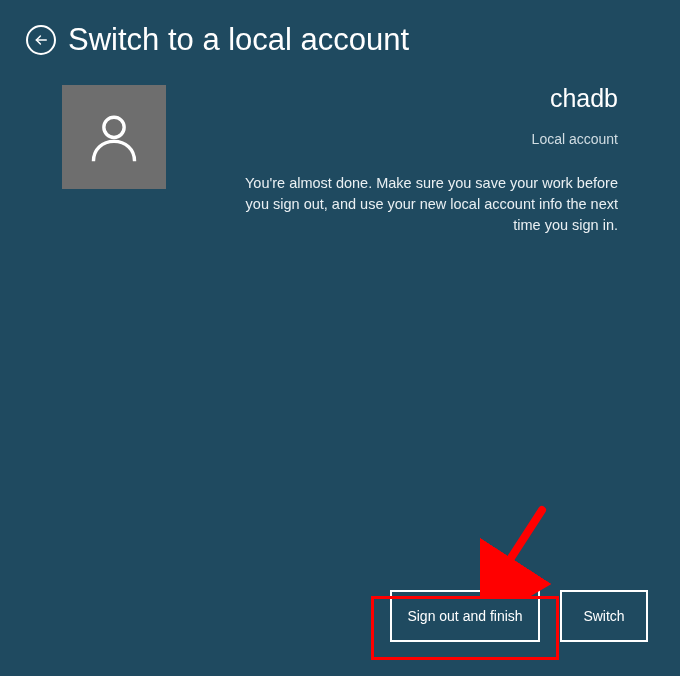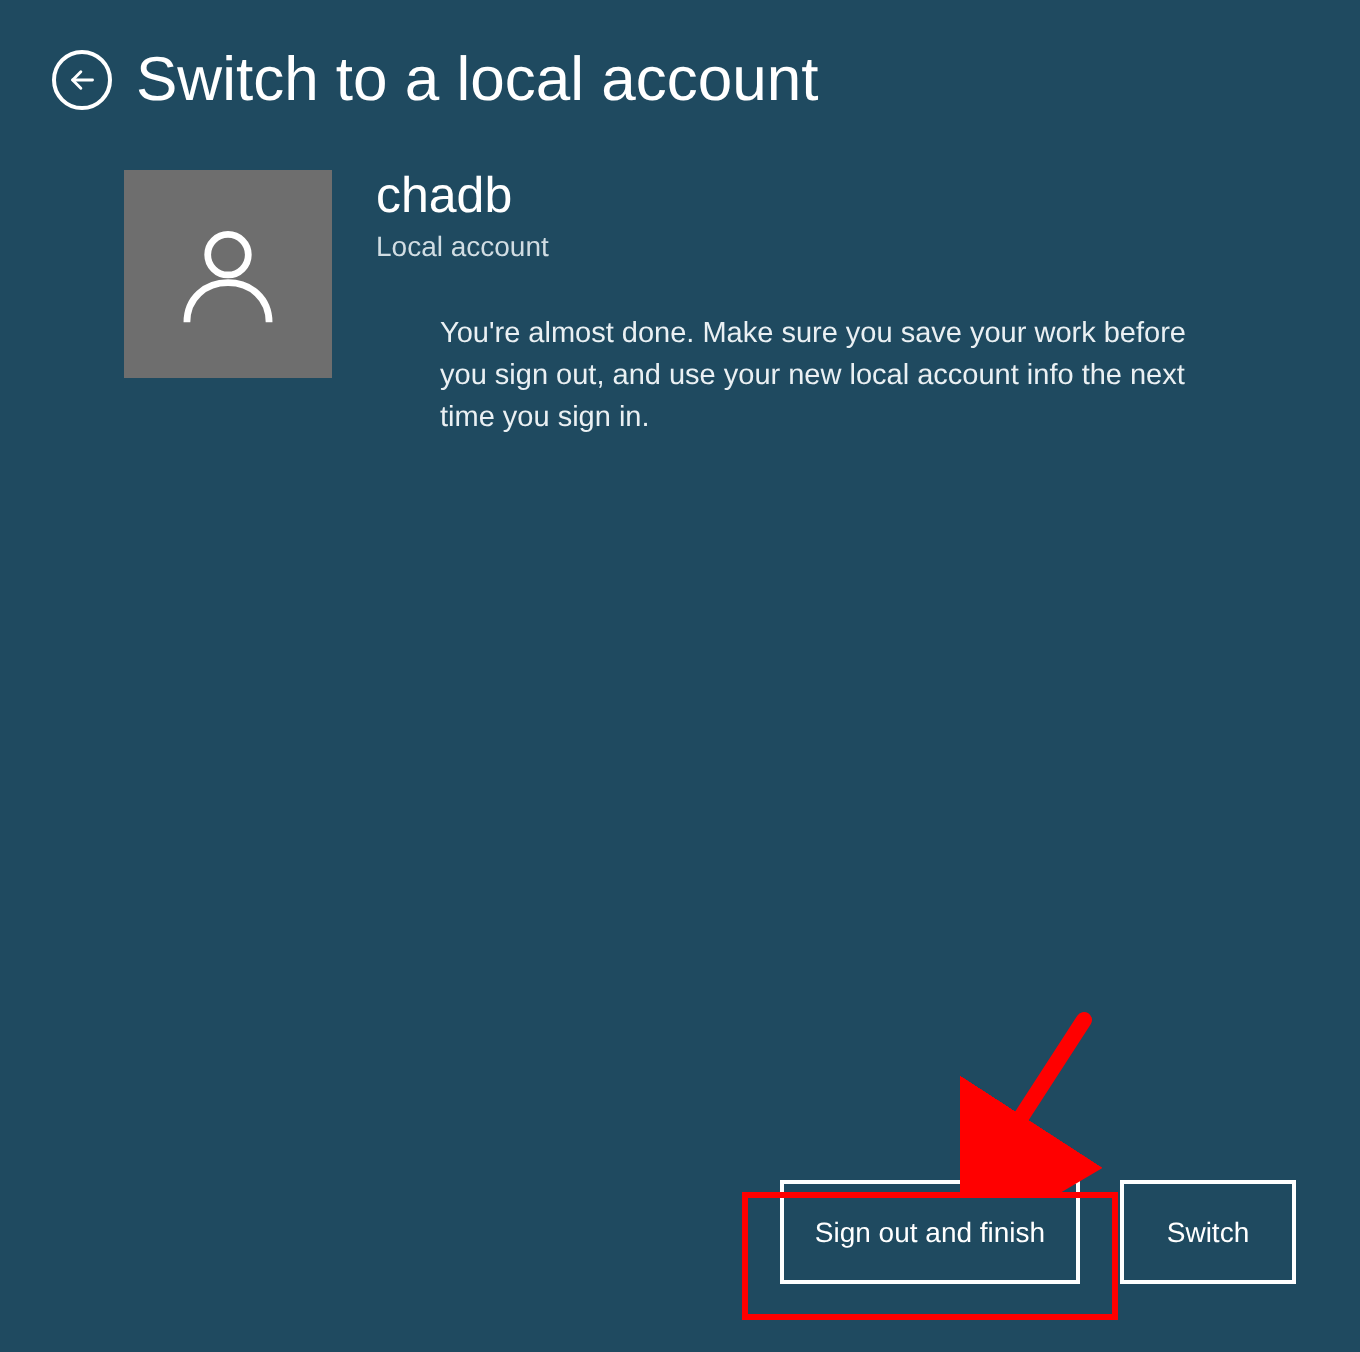--- a/index.html
+++ b/index.html
@@ -56,31 +56,32 @@
       align-items: center;
       justify-content: center;
       flex-shrink: 0;
     }
     .avatar svg {
       width: 58px;
       height: 58px;
     }
     .info {
       max-width: 430px;
+      text-align: right;
     }
     .username {
       font-size: 25px;
       font-weight: 400;
       color: #ffffff;
       line-height: 1.1;
     }
     .account-type {
       font-size: 14px;
       color: #d1dde3;
-      margin-top: 2px;
+      margin-top: 18px;
     }
     .description {
       font-size: 14.5px;
       color: #eaf0f3;
       margin-top: 26px;
       line-height: 1.45;
       margin-left: 32px;
     }
     .button-row {
       position: absolute;

